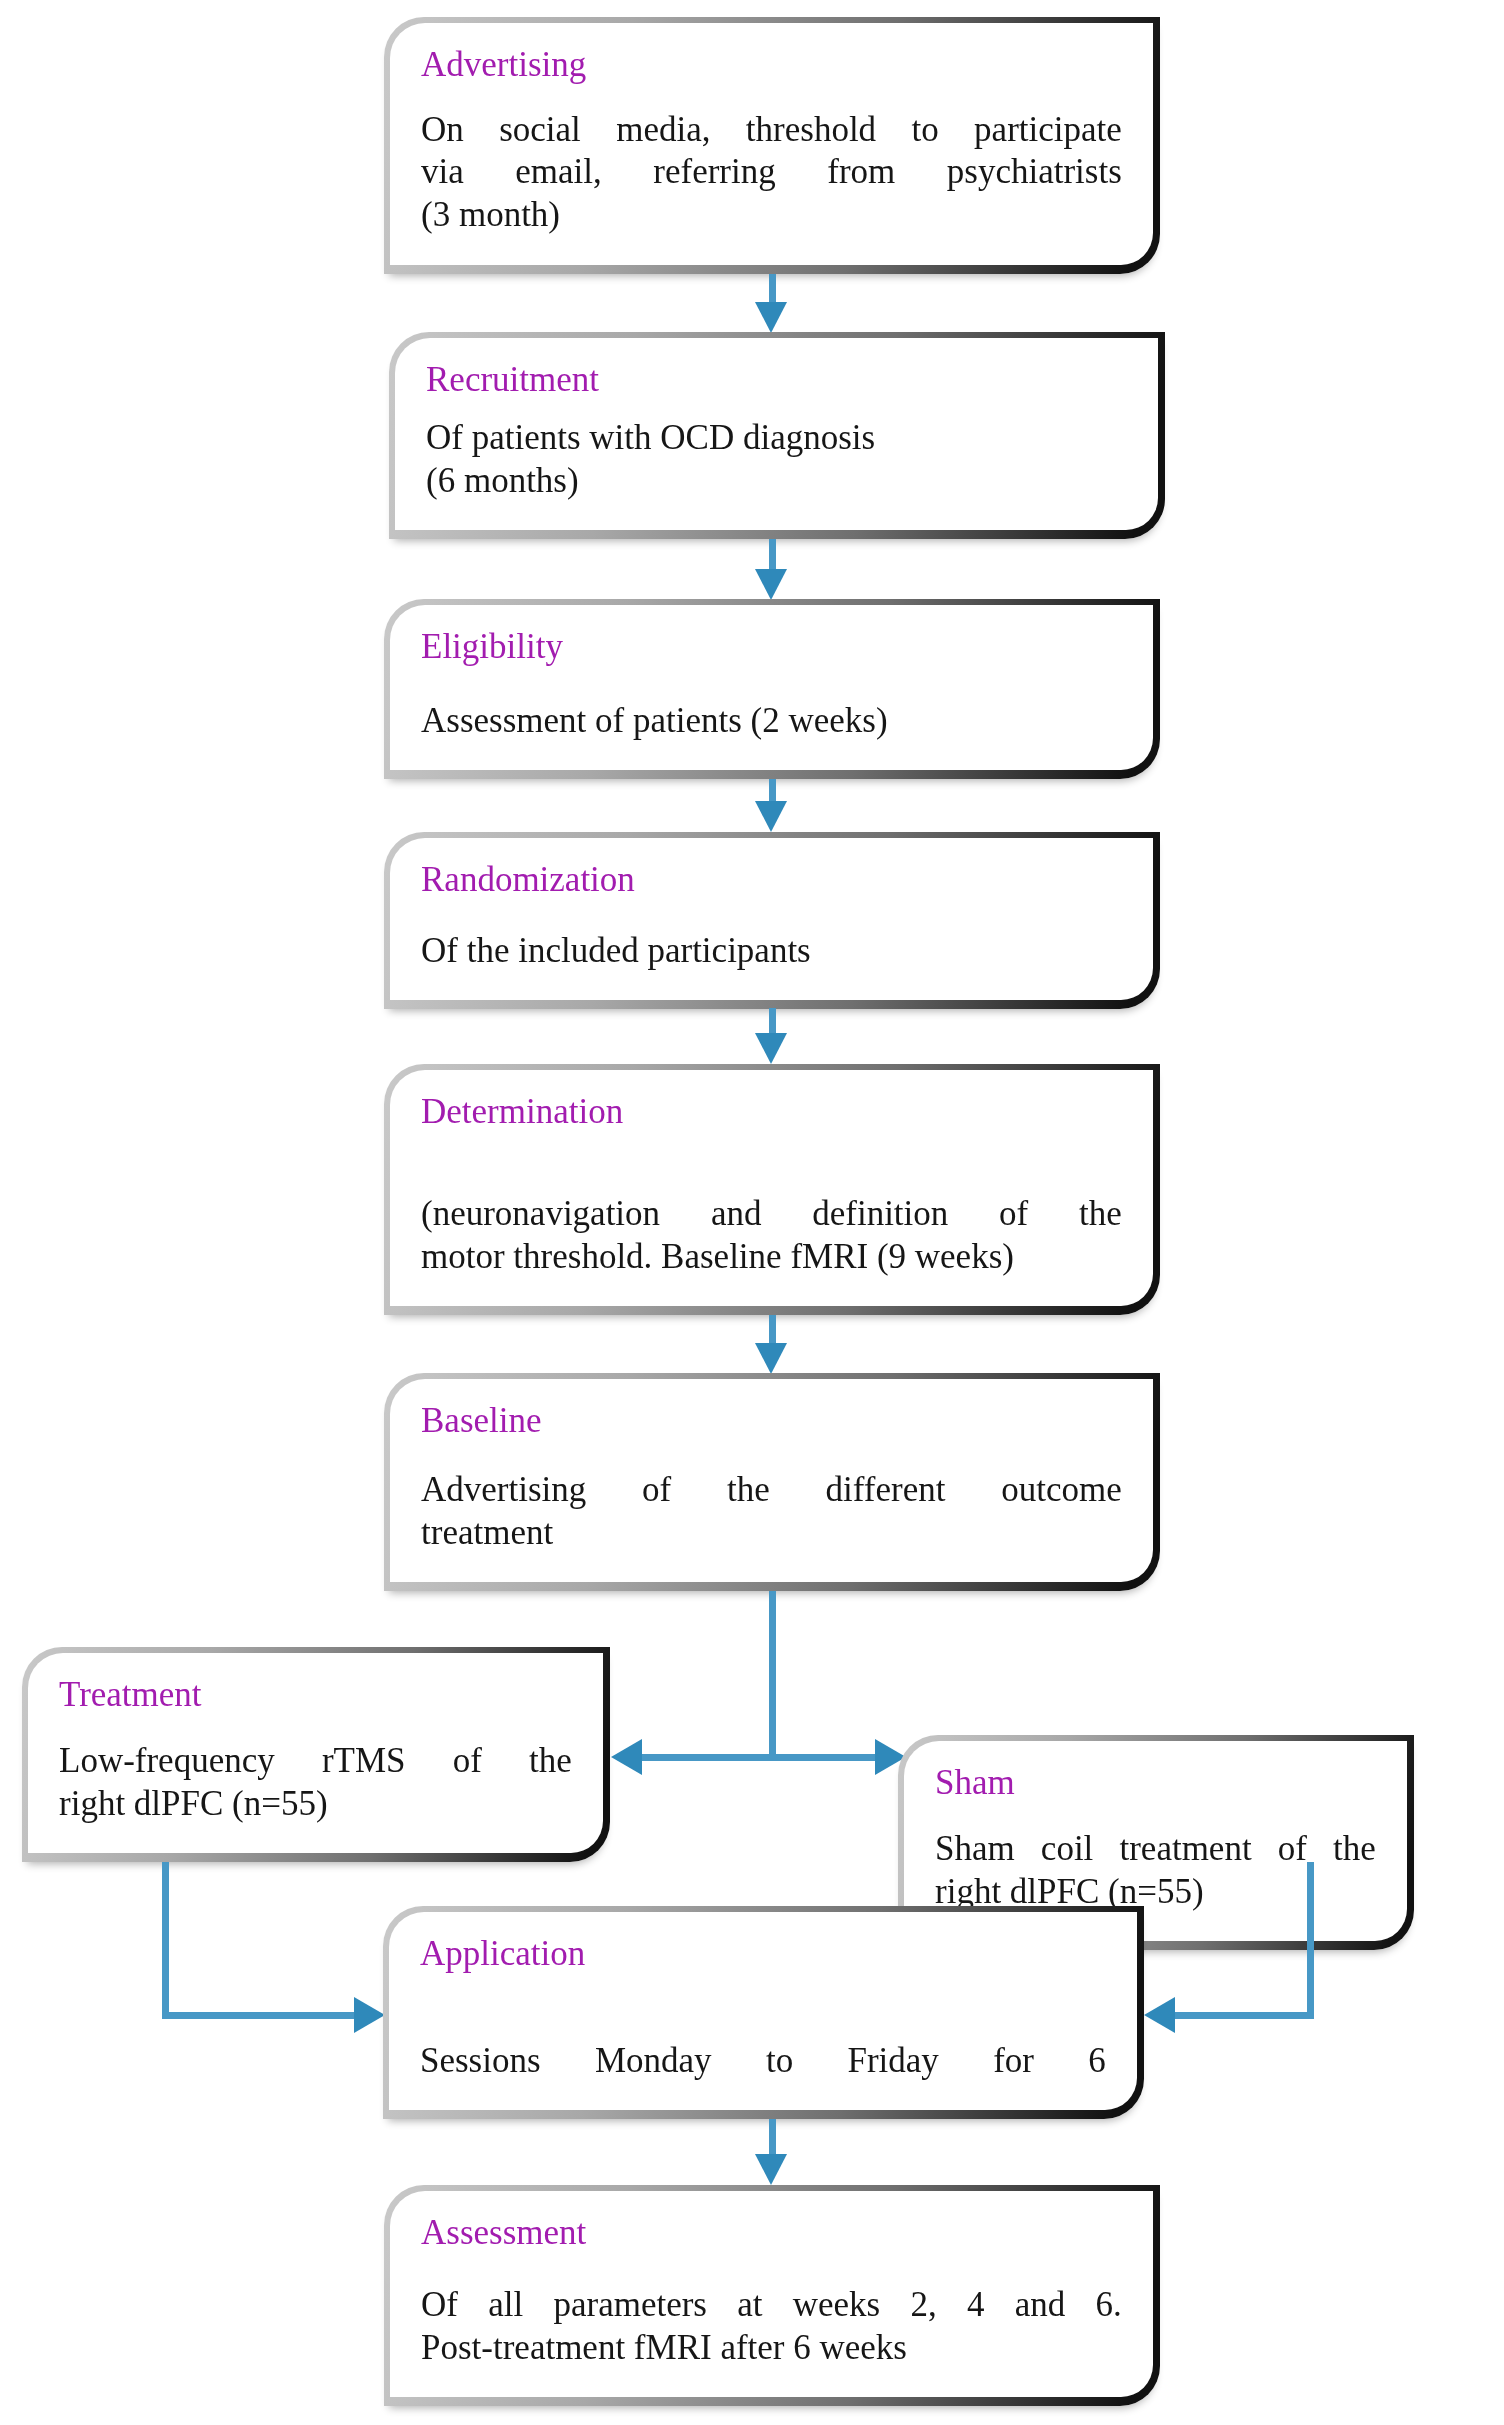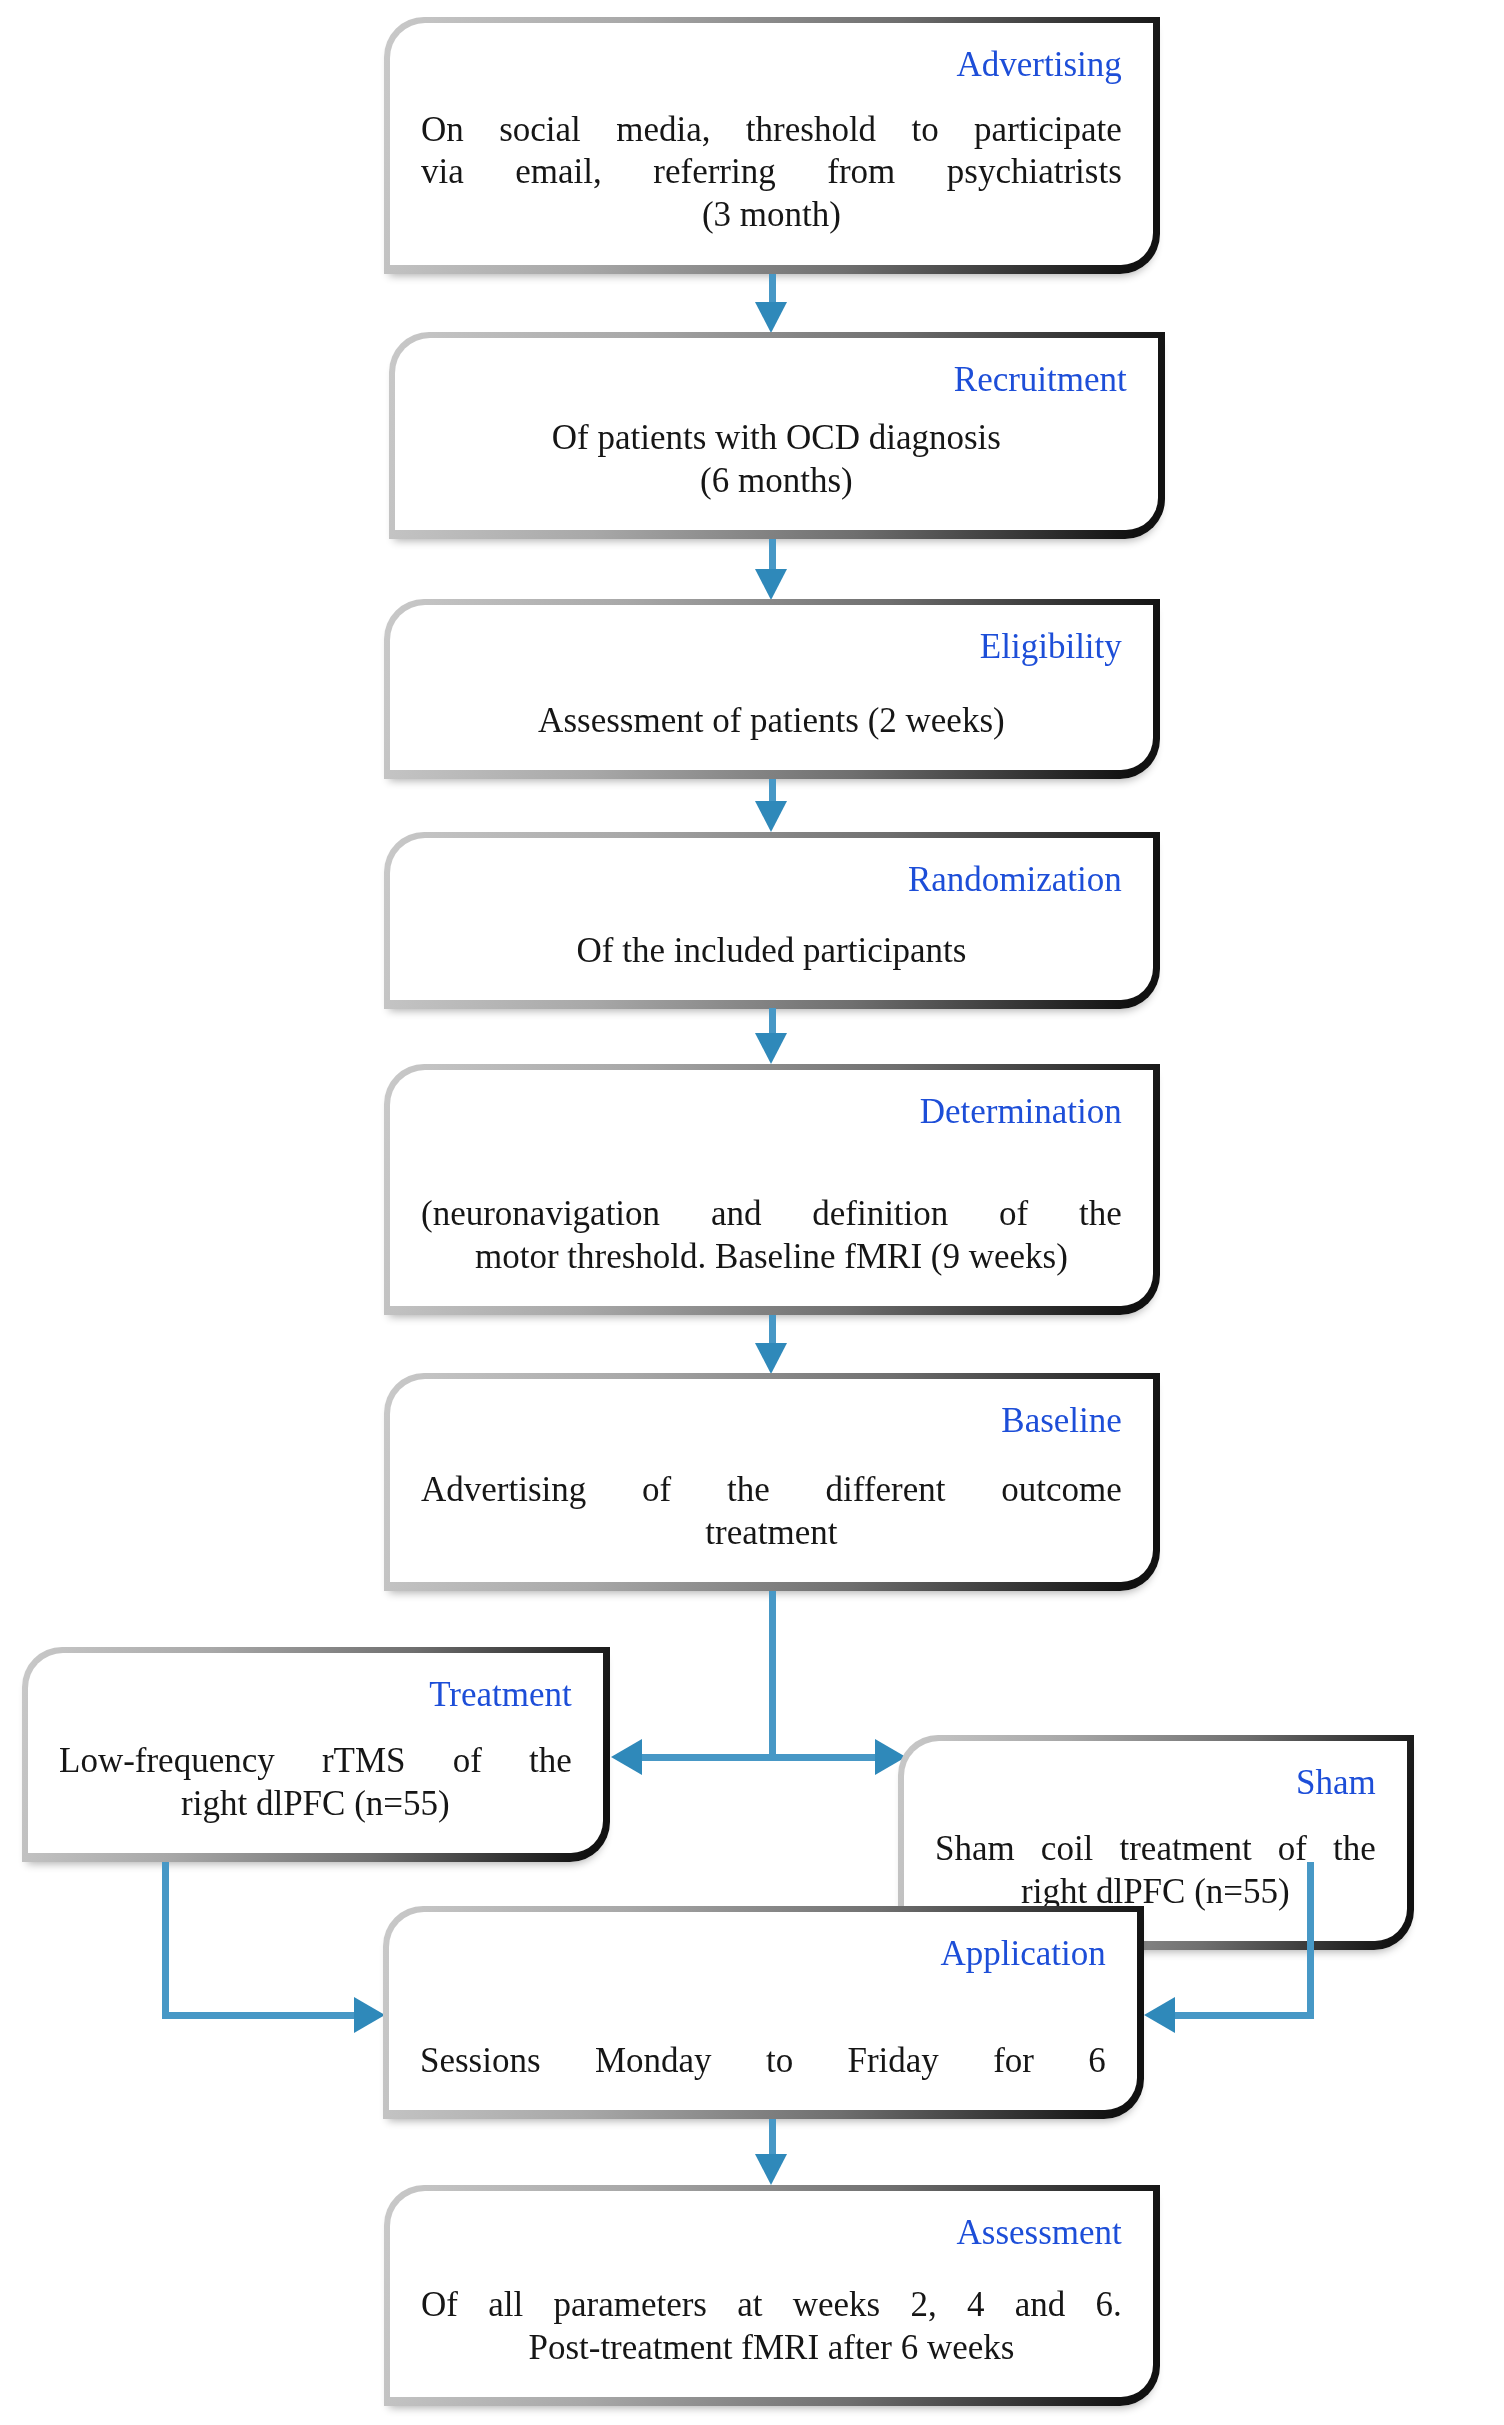--- a/index.html
+++ b/index.html
@@ -22,34 +22,33 @@
   }
   .inner{
     width:100%;height:100%;
     background:#ffffff;
     border-radius:35px 0 32px 0;
     box-sizing:border-box;
     display:flex;flex-direction:column;justify-content:space-between;
     padding:22px 31px 28px 31px;
   }
   .title{
-    text-align:right;
     font-size:35px;
     line-height:1.15;
-    color:#1d4ed8;
+    color:#a21caf;
     font-feature-settings:"onum" 1;
   }
   .body{
     font-size:35px;
     line-height:1.22;
     color:#161616;
     font-feature-settings:"onum" 1;
   }
   .jl{display:block;text-align:justify;text-align-last:justify;}
-  .ll{display:block;text-align:center;}
+  .ll{display:block;text-align:left;}
   
   .stem-v{position:absolute;width:6.6px;background:#4798c6;}
   .stem-h{position:absolute;height:6.6px;background:#4798c6;}
   .head-down{position:absolute;width:0;height:0;
     border-left:16.6px solid transparent;border-right:16.6px solid transparent;
     border-top:31px solid #2f89ba;}
   .head-right{position:absolute;width:0;height:0;
     border-top:18px solid transparent;border-bottom:18px solid transparent;
     border-left:31px solid #2f89ba;}
   .head-left{position:absolute;width:0;height:0;

